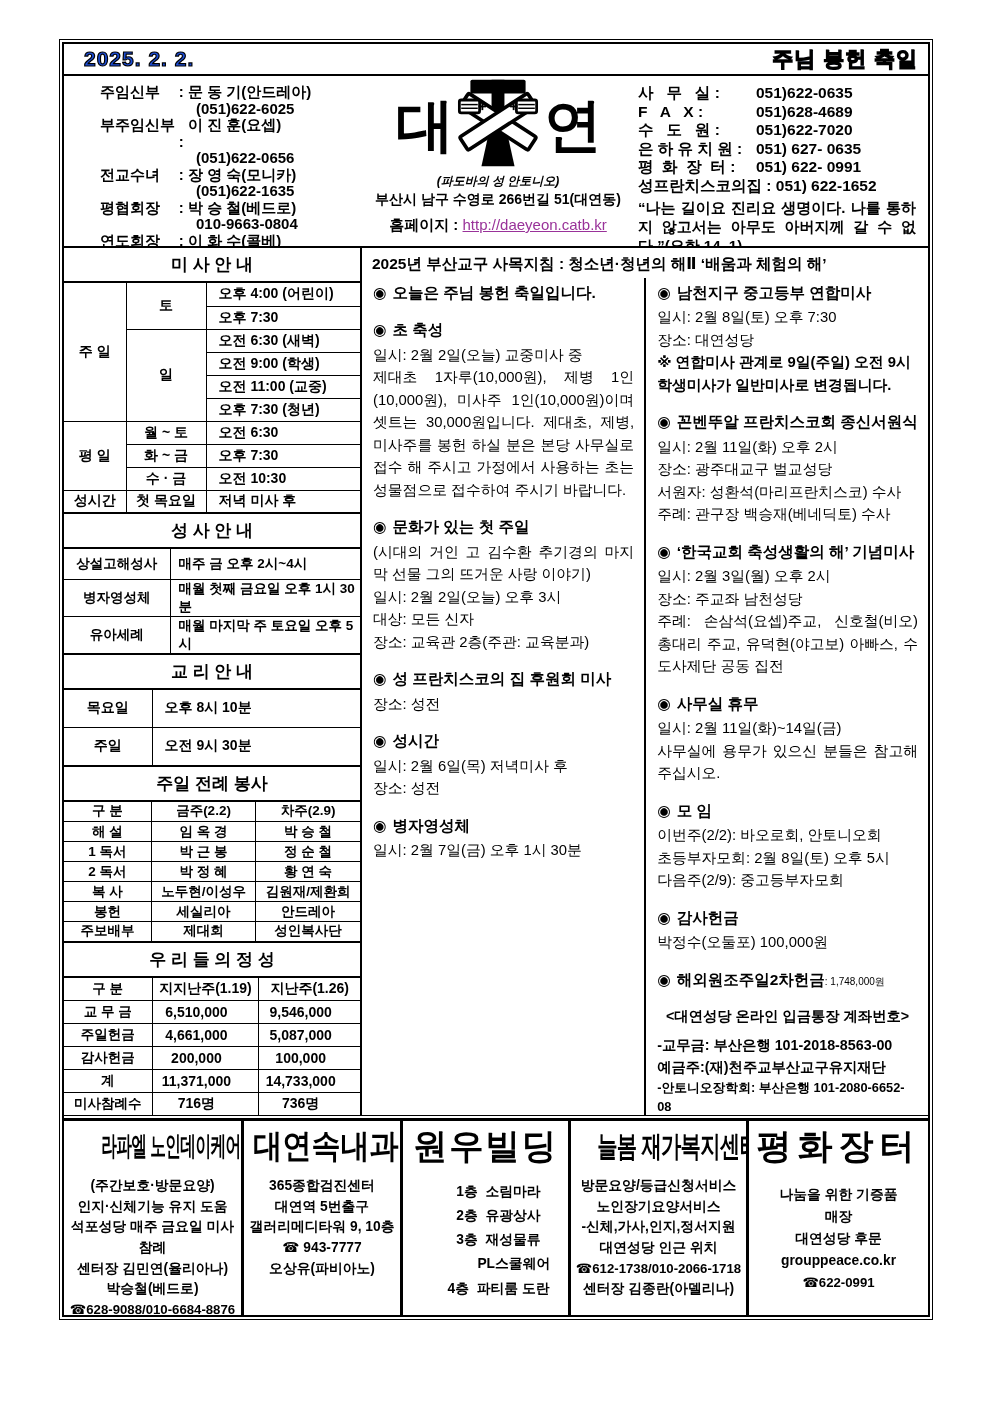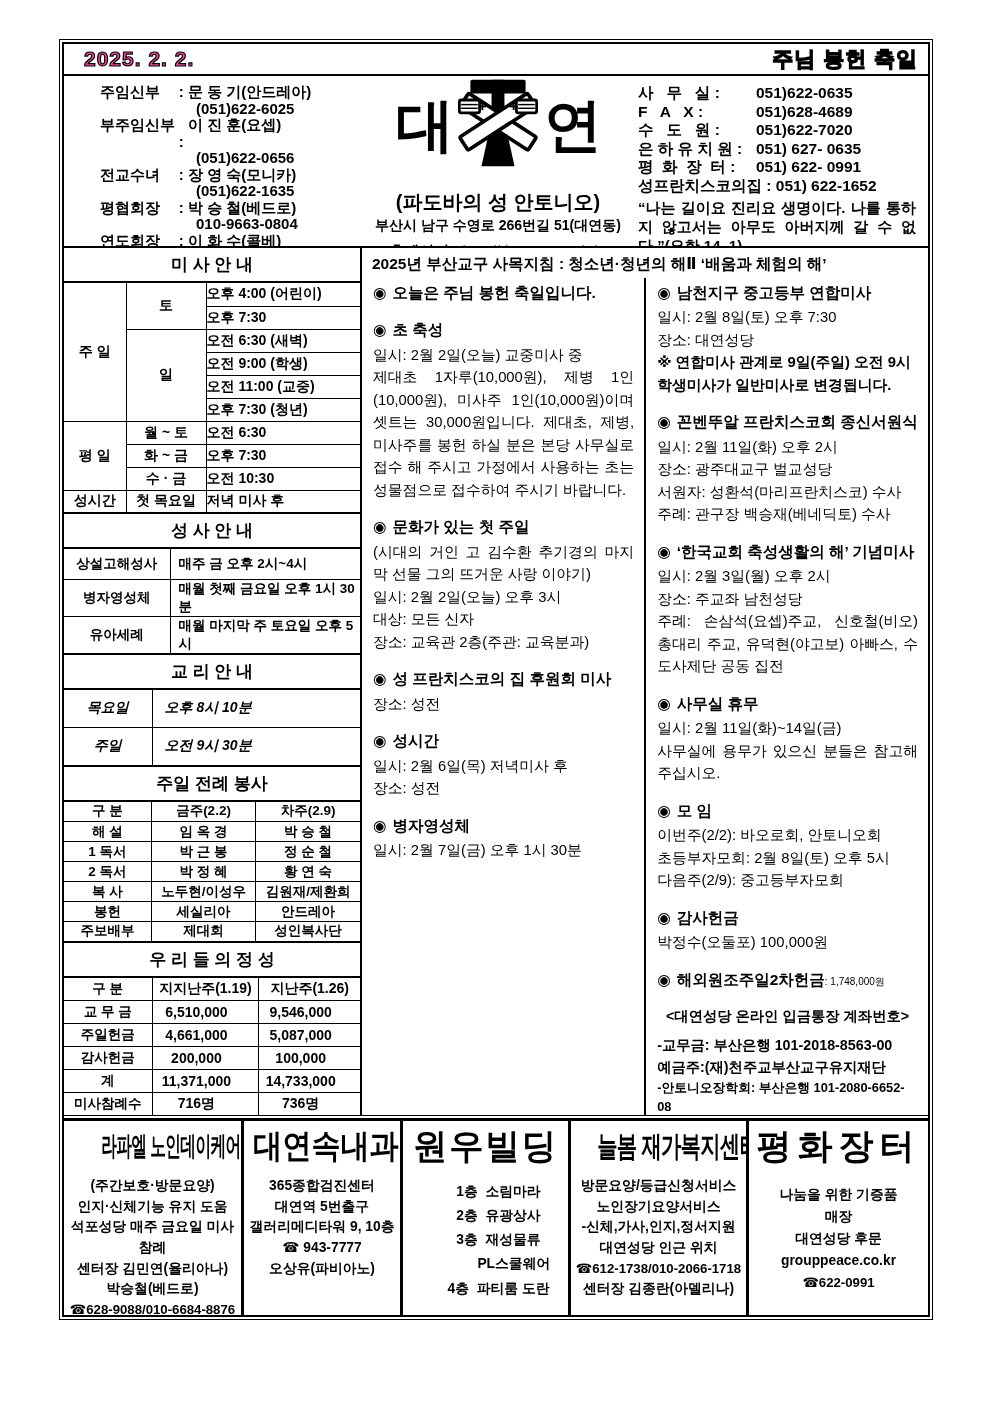--- a/index.html
+++ b/index.html
@@ -7,33 +7,33 @@
     font-family:"Liberation Sans","DejaVu Sans",sans-serif; }
   body { position:relative; }
 
   .frame { position:absolute; left:62px; top:42px; width:868px; height:1275px;
     border:2px solid #000; outline:1px solid #000; outline-offset:2px;
     display:flex; flex-direction:column; background:#fff; }
 
   
   .titlebar { height:32px; border-bottom:2px solid #000; display:flex;
     justify-content:space-between; align-items:center; padding:0 10px 0 20px; }
-  .outline-text { font-size:21px; font-weight:800; color:#ec4899;
+  .outline-text { font-size:21px; font-weight:800; color:#1d4ed8;
     -webkit-text-stroke:1.2px #000; letter-spacing:1px; white-space:nowrap; }
 
   
   .header { height:172px; border-bottom:2px solid #000; display:flex; overflow:hidden; }
   .staff { width:300px; padding:8px 0 0 36px; font-size:15px; font-weight:700; line-height:16.5px; }
   .staff .role { display:inline-block; width:88px; white-space:pre; }
   .staff .role::after { content:" : "; float:right; }
   .staff .phone { padding-left:96px; white-space:nowrap; }
   .logo-block { width:268px; text-align:center; padding-top:2px; }
   .logo-row { display:flex; justify-content:center; align-items:center; height:94px; }
   .logo-char { font-size:58px; font-weight:900; line-height:1; letter-spacing:-2px; }
-  .logo-sub { font-size:20px; font-weight:700; margin-top:17px; }
+  .logo-sub { font-size:12px; font-weight:700; margin-top:1px;font-style:italic; }
   .logo-addr { font-size:14px; font-weight:700; margin-top:1px; white-space:nowrap; }
   .homepage { font-size:15px; font-weight:700; margin-top:7px; }
   .homepage .url { color:#993299; text-decoration:underline; font-weight:400; }
   .contacts { flex:1; padding:8px 8px 0 6px; font-size:15.5px; font-weight:700; line-height:18.5px; }
   .contact-line { white-space:nowrap; }
   .contact-line .clabel { display:inline-block; min-width:118px; white-space:pre; }
   .contact-line .clabel::after { content:" : "; }
   .quote { font-size:15px; font-weight:700; line-height:19px; margin-top:3px; text-align:justify; padding-right:4px; }
 
   
@@ -44,27 +44,27 @@
     font-size:17px; padding:5px 0 5px 0; }
   .lc-table { width:100%; border-collapse:collapse; font-weight:700; border-bottom:2px solid #000; }
   .lc-table td { border:1px solid #000; text-align:center; font-size:14px; }
   .lc-table td:first-child { border-left:none; }
   .lc-table td:last-child { border-right:none; }
   .lc-table tr:first-child td { border-top:none; }
 
   .mass-table td { height:23px; }
   .mass-table .c1 { width:62px; }
   .mass-table .c2 { width:80px; }
-  .mass-table .time { text-align:left; }
+  .mass-table .time { text-align:left; padding-left:12px; }
 
   .sac-table td { height:30px; }
   .sac-table .c1 { width:106px; font-size:13.5px; }
   .sac-table .v { text-align:left; padding-left:8px; font-size:13.5px; }
 
-  .cat-table td { height:38px;font-style:italic; }
+  .cat-table td { height:38px; }
   .cat-table .c1 { width:88px; }
   .cat-table .v { text-align:left; padding-left:12px; }
 
   .lit-table td { height:20px; font-size:13.5px; }
   .lit-table .c1 { width:88px; }
   .lit-table .c2,.lit-table .c3 { width:105px; }
 
   .off-table td { height:23px; }
   .off-table .c1 { width:88px; font-size:13.5px; }
   .off-table .num { text-align:center; padding-right:18px; }

